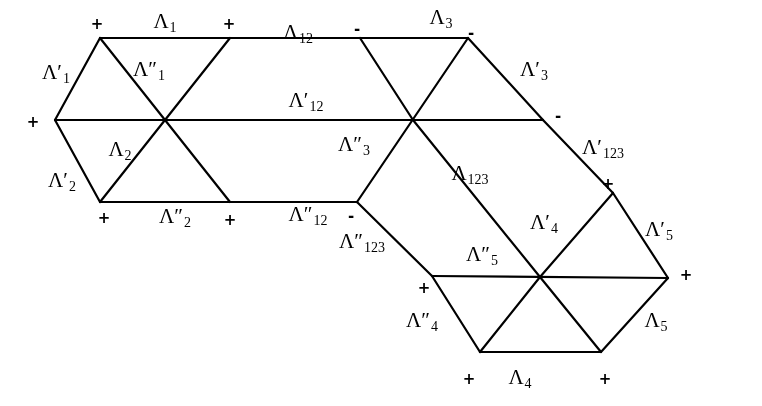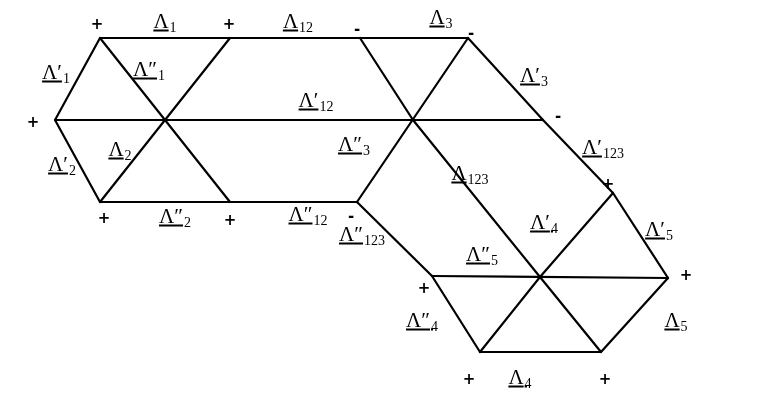--- a/index.html
+++ b/index.html
@@ -4,21 +4,21 @@
 <style>
   html,body{margin:0;padding:0;background:#ffffff;}
   .canvas{
     position:relative;width:762px;height:406px;background:#ffffff;overflow:hidden;
     font-family:"Liberation Serif","DejaVu Serif",serif;color:#000;
   }
   .canvas svg{position:absolute;left:0;top:0;}
   .canvas line{stroke:#000000;stroke-width:2.2;stroke-linecap:round;}
   .elabel{
     position:absolute;transform:translate(-50%,-50%);
-    font-size:21px;line-height:1;white-space:nowrap;text-decoration:underline;
+    font-size:21px;line-height:1;white-space:nowrap;
   }
   .elabel sub{font-size:14px;line-height:0;vertical-align:-4px;margin-left:1px;}
   .sign{
     position:absolute;transform:translate(-50%,-50%);
     font-family:"DejaVu Sans","Liberation Sans",sans-serif;
     font-weight:700;font-size:15px;line-height:1;
   }
 </style>
 </head>
 <body>
@@ -43,39 +43,39 @@
     <line x1="613" y1="193" x2="540" y2="277"></line>
     <line x1="540" y1="277" x2="480" y2="352"></line>
     <line x1="540" y1="277" x2="601" y2="352"></line>
     <line x1="432" y1="276" x2="480" y2="352"></line>
     <line x1="480" y1="352" x2="601" y2="352"></line>
     <line x1="601" y1="352" x2="668" y2="278"></line>
     <line x1="668" y1="278" x2="613" y2="193"></line>
   </svg>
 
   <span class="elabel" style="left:165px;top:21px"><span>Λ</span><sub>1</sub></span>
-  <span class="elabel" style="left:298px;top:21px"><span>Λ</span><sub>12</sub></span>
+  <span class="elabel" style="left:298px;top:32px"><span>Λ</span><sub>12</sub></span>
   <span class="elabel" style="left:441px;top:17px"><span>Λ</span><sub>3</sub></span>
   <span class="elabel" style="left:56px;top:72px"><span>Λ′</span><sub>1</sub></span>
   <span class="elabel" style="left:149px;top:69px"><span>Λ″</span><sub>1</sub></span>
   <span class="elabel" style="left:120px;top:149px"><span>Λ</span><sub>2</sub></span>
-  <span class="elabel" style="left:62px;top:164px"><span>Λ′</span><sub>2</sub></span>
-  <span class="elabel" style="left:316px;top:100px"><span>Λ′</span><sub>12</sub></span>
+  <span class="elabel" style="left:62px;top:180px"><span>Λ′</span><sub>2</sub></span>
+  <span class="elabel" style="left:306px;top:100px"><span>Λ′</span><sub>12</sub></span>
   <span class="elabel" style="left:175px;top:216px"><span>Λ″</span><sub>2</sub></span>
   <span class="elabel" style="left:308px;top:214px"><span>Λ″</span><sub>12</sub></span>
-  <span class="elabel" style="left:534px;top:75px"><span>Λ′</span><sub>3</sub></span>
+  <span class="elabel" style="left:534px;top:69px"><span>Λ′</span><sub>3</sub></span>
   <span class="elabel" style="left:354px;top:144px"><span>Λ″</span><sub>3</sub></span>
   <span class="elabel" style="left:470px;top:173px"><span>Λ</span><sub>123</sub></span>
   <span class="elabel" style="left:603px;top:147px"><span>Λ′</span><sub>123</sub></span>
-  <span class="elabel" style="left:362px;top:234px"><span>Λ″</span><sub>123</sub></span>
+  <span class="elabel" style="left:362px;top:241px"><span>Λ″</span><sub>123</sub></span>
   <span class="elabel" style="left:544px;top:222px"><span>Λ′</span><sub>4</sub></span>
   <span class="elabel" style="left:482px;top:254px"><span>Λ″</span><sub>5</sub></span>
   <span class="elabel" style="left:659px;top:229px"><span>Λ′</span><sub>5</sub></span>
   <span class="elabel" style="left:422px;top:320px"><span>Λ″</span><sub>4</sub></span>
-  <span class="elabel" style="left:676px;top:320px"><span>Λ</span><sub>5</sub></span>
+  <span class="elabel" style="left:656px;top:320px"><span>Λ</span><sub>5</sub></span>
   <span class="elabel" style="left:520px;top:377px"><span>Λ</span><sub>4</sub></span>
 
   <span class="sign" style="left:97px;top:24px">+</span>
   <span class="sign" style="left:229px;top:24px">+</span>
   <span class="sign" style="left:357px;top:29px">-</span>
   <span class="sign" style="left:471px;top:33px">-</span>
   <span class="sign" style="left:33px;top:122px">+</span>
   <span class="sign" style="left:104px;top:218px">+</span>
   <span class="sign" style="left:230px;top:220px">+</span>
   <span class="sign" style="left:351px;top:216px">-</span>

